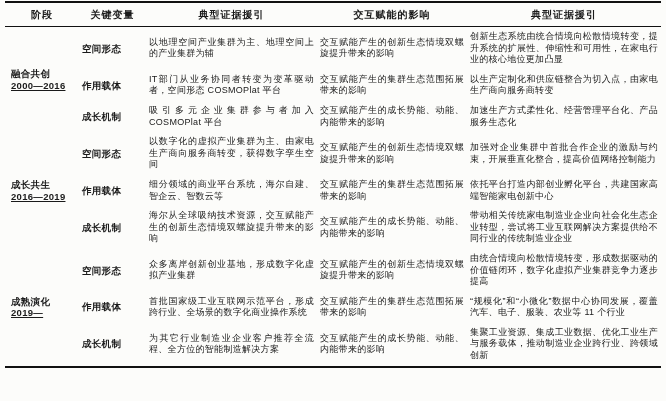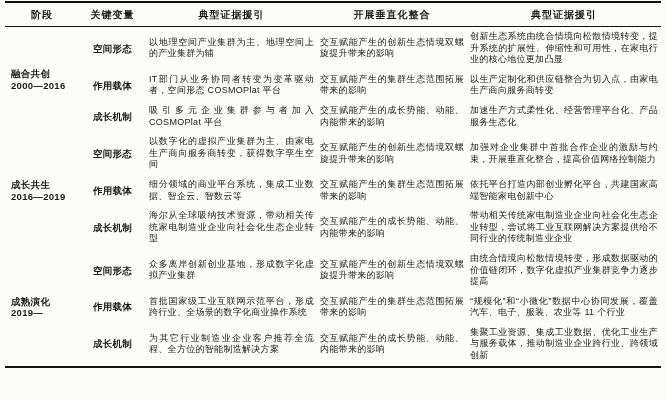--- a/index.html
+++ b/index.html
@@ -38,23 +38,22 @@
     vertical-align: middle;
     letter-spacing: 0.3px;
   }
   td.stage-cell {
     text-align: left;
     padding-left: 6px;
     font-weight: bold;
     font-size: 9.5px;
     margin-left: 40px;
   }
-  td.stage-cell .period { font-weight: bold; }
+  td.stage-cell .period { font-weight: bold; text-decoration: underline; }
   td.variable-cell {
-    text-align: center;
     font-weight: bold;
     font-size: 9.5px;
     white-space: nowrap;
   }
   td.text-cell { text-align: justify; }
 </style>
 </head>
 <body>
 
 <div class="table-wrap">
@@ -64,21 +63,21 @@
         <col class="c-variable">
         <col class="c-ev1">
         <col class="c-impact">
         <col class="c-ev2">
     </colgroup>
     <thead>
       <tr>
         <th>阶段</th>
         <th>关键变量</th>
         <th>典型证据援引</th>
-        <th>开展垂直化整合</th>
+        <th>交互赋能的影响</th>
         <th>典型证据援引</th>
       </tr>
     </thead>
     <tbody>
 
       <tr>
         <td class="stage-cell" rowspan="3">
           <div>融合共创</div>
           <div class="period">2000—2016</div>
         </td>
@@ -105,27 +104,27 @@
           <div>成长共生</div>
           <div class="period">2016—2019</div>
         </td>
         <td class="variable-cell">空间形态</td>
         <td class="text-cell">以数字化的虚拟产业集群为主、由家电生产商向服务商转变，获得数字孪生空间</td>
         <td class="text-cell">交互赋能产生的创新生态情境双螺旋提升带来的影响</td>
         <td class="text-cell">加强对企业集群中首批合作企业的激励与约束，开展垂直化整合，提高价值网络控制能力</td>
       </tr>
       <tr>
         <td class="variable-cell">作用载体</td>
-        <td class="text-cell">细分领域的商业平台系统，集成工业数据、智企云、智数云等</td>
+        <td class="text-cell">细分领域的商业平台系统，海尔自建、智企云、智数云等</td>
         <td class="text-cell">交互赋能产生的集群生态范围拓展带来的影响</td>
         <td class="text-cell">依托平台打造内部创业孵化平台，共建国家高端智能家电创新中心</td>
       </tr>
       <tr>
         <td class="variable-cell">成长机制</td>
-        <td class="text-cell">海尔从全球吸纳技术资源，带动相关传统家电制造业企业向社会化生态企业转型</td>
+        <td class="text-cell">海尔从全球吸纳技术资源，交互赋能产生的创新生态情境双螺旋提升带来的影响</td>
         <td class="text-cell">交互赋能产生的成长势能、动能、内能带来的影响</td>
         <td class="text-cell">带动相关传统家电制造业企业向社会化生态企业转型，尝试将工业互联网解决方案提供给不同行业的传统制造业企业</td>
       </tr>
 
       <tr>
         <td class="stage-cell" rowspan="3">
           <div>成熟演化</div>
           <div class="period">2019—</div>
         </td>
         <td class="variable-cell">空间形态</td>

